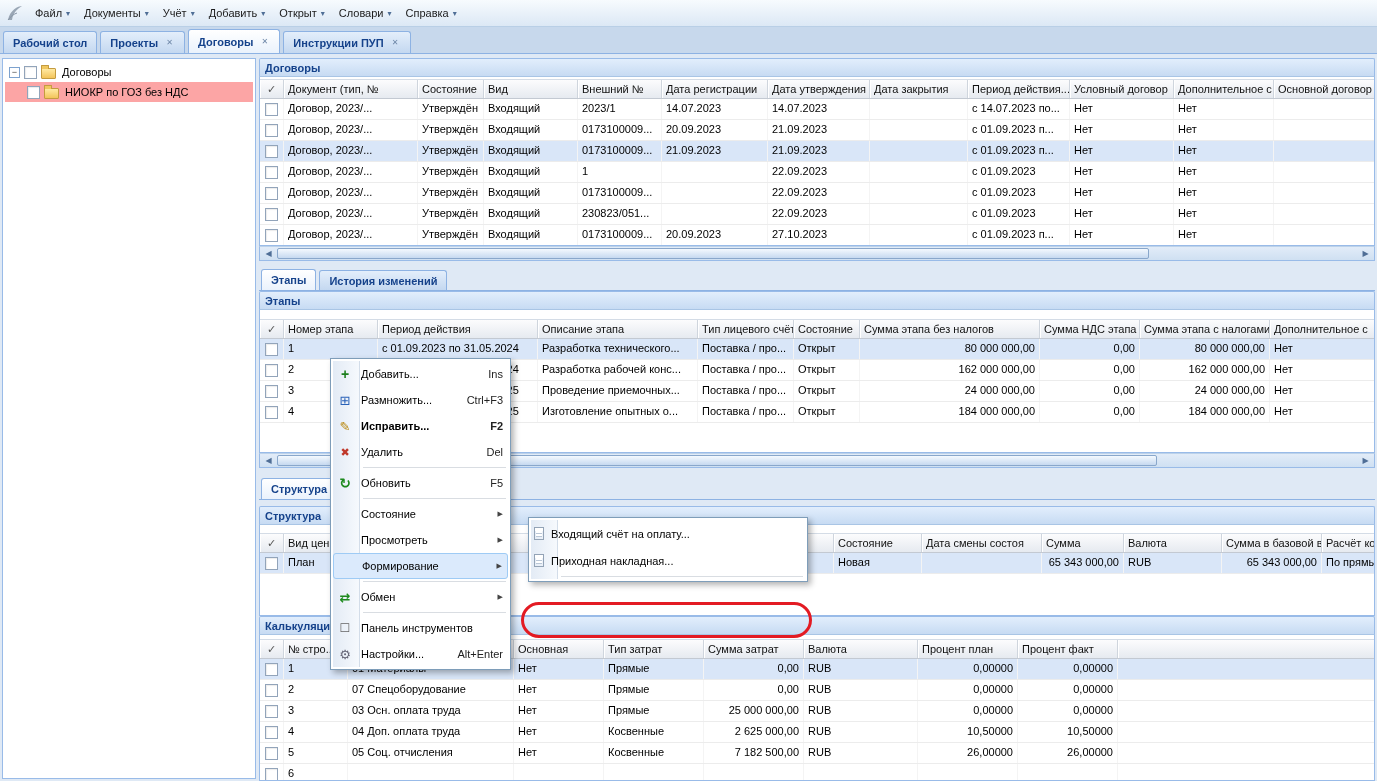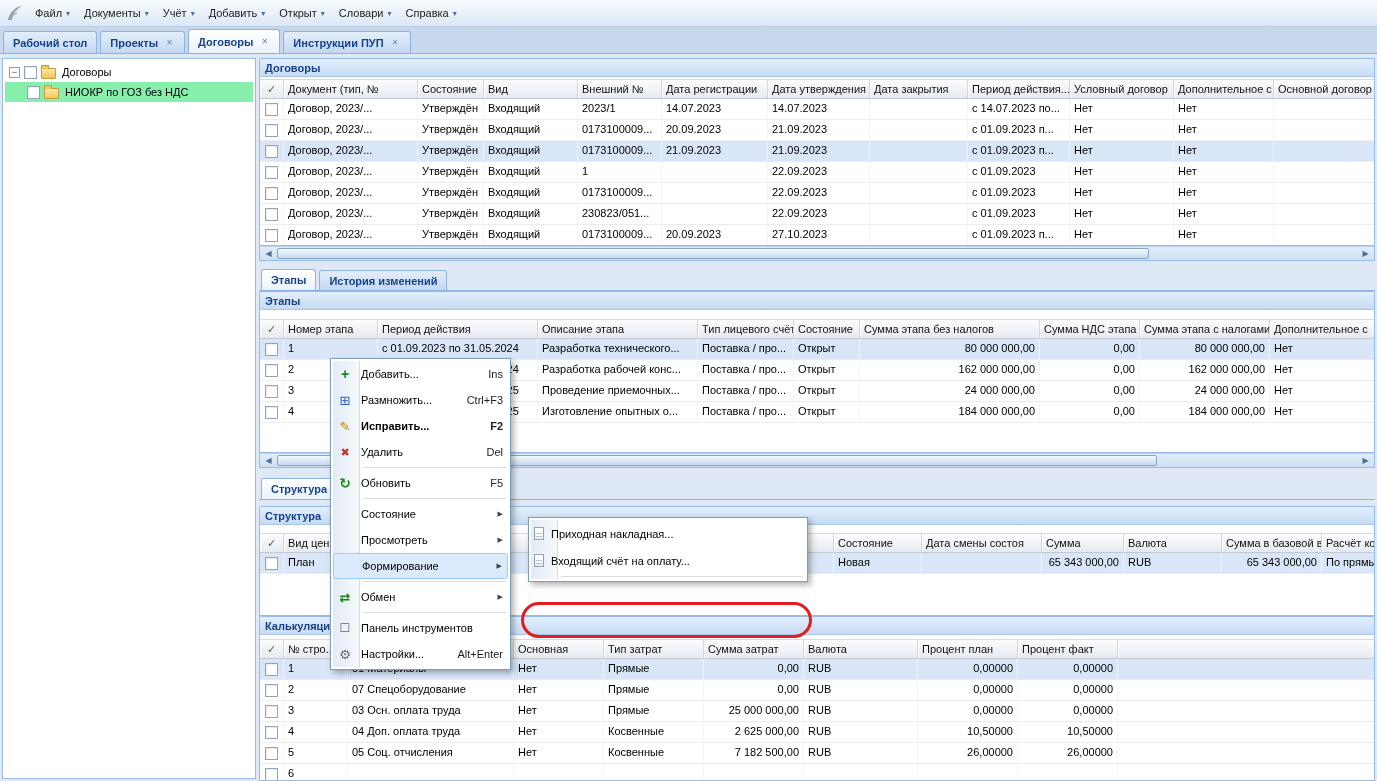--- a/index.html
+++ b/index.html
@@ -26,21 +26,21 @@
   
   .sidebar{position:absolute;left:2px;top:58px;width:254px;bottom:2px;background:#fff;border:1px solid #99bbe8}
   .phdr{height:19px;display:flex;align-items:center;padding:0 5px;color:#15428b;font-weight:bold;white-space:nowrap;
     background:linear-gradient(#e2eefc,#c7dbf3);border:1px solid #99bbe8;border-bottom:1px solid #a9c5e5;border-radius:2px 2px 0 0}
   .sidebar .phdr{border:none;border-bottom:1px solid #a9c5e5}
   .side-btns{margin-left:auto;display:flex;gap:4px;align-items:center}
   .sbtn{width:15px;height:14px;display:flex;align-items:center;justify-content:center;color:#15428b;font-weight:bold;font-size:11px}
   .sbtn.lines{width:13px;height:11px;border:1px solid #7c96b8;background:repeating-linear-gradient(180deg,#ffffff 0 2px,#a8c3e2 2px 3px)}
   .tree{padding:3px 2px}
   .trow{display:flex;align-items:center;gap:4px;height:20px;white-space:nowrap}
-  .trow.sel{background:#86efac}
+  .trow.sel{background:#fca5a5}
   .expbox{width:11px;height:11px;border:1px solid #7da2ce;background:#fff;font-size:9px;line-height:9px;text-align:center;color:#444;flex:0 0 auto}
   .cb{width:13px;height:13px;border:1px solid #92a4ba;background:#fff;flex:0 0 auto;box-shadow:inset 1px 1px 1px rgba(0,0,0,.08)}
   .folder{width:15px;height:11px;background:linear-gradient(#ffe9a2,#f3c45a);border:1px solid #c49b3f;border-radius:1px;position:relative;flex:0 0 auto;margin-top:3px}
   .folder::before{content:"";position:absolute;top:-4px;left:-1px;width:6px;height:3px;background:#f0c75e;border:1px solid #c49b3f;border-bottom:none;border-radius:1px 1px 0 0}
   .tlbl{padding:0 2px}
 
   
   .content{position:absolute;left:259px;top:58px;width:1116px;bottom:0;overflow:hidden}
   .pbody{background:#fff;border:1px solid #99bbe8;border-top:none;overflow:hidden}
   .grid{width:1119px;background:#fff}
@@ -601,23 +601,23 @@
       </div>
       <div class="mi">
         <span class="ic settings-icon">⚙</span>
         <span class="lbl">Настройки...</span>
         <span class="sc">Alt+Enter</span>
       </div>
     </div>
   <div class="smenu" id="smenu">
       <div class="mi">
         <span class="ic doc-icon"></span>
+        <span class="lbl">Входящий счёт на оплату...</span>
+      </div>
+      <div class="mi">
+        <span class="ic doc-icon"></span>
         <span class="lbl">Приходная накладная...</span>
       </div>
-      <div class="mi">
-        <span class="ic doc-icon"></span>
-        <span class="lbl">Входящий счёт на оплату...</span>
-      </div>
       <div class="msep"></div>
     </div>
   <div class="oval"></div>
 
 </div>
 
 </body></html>

